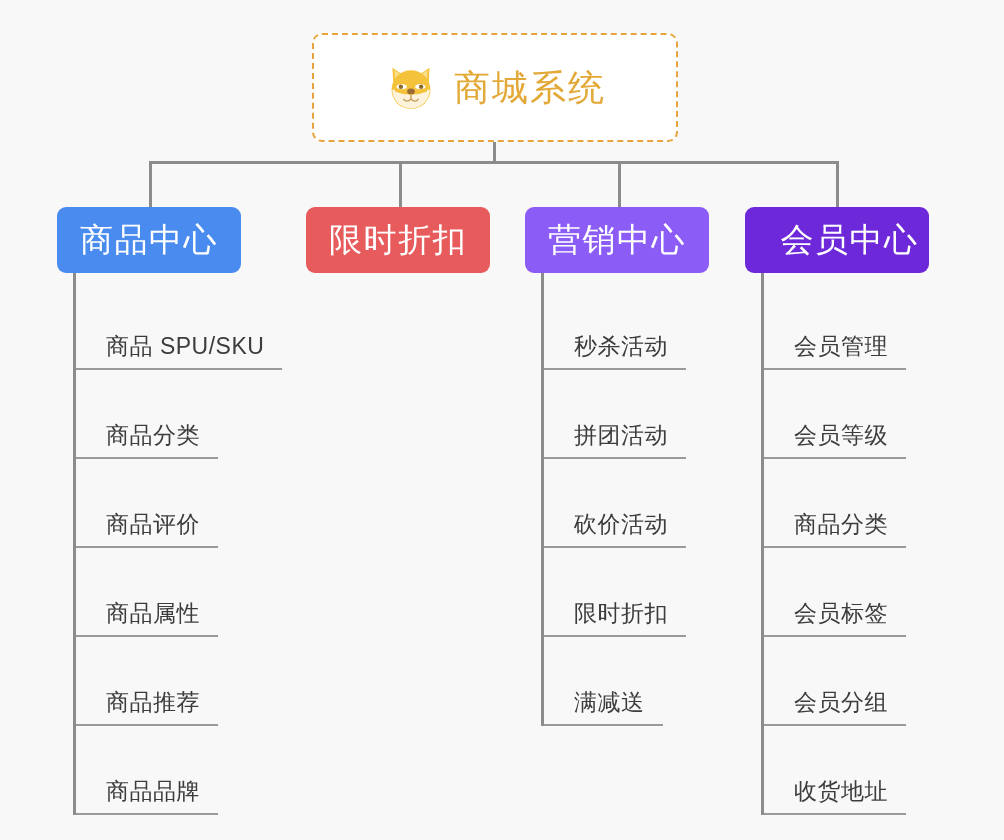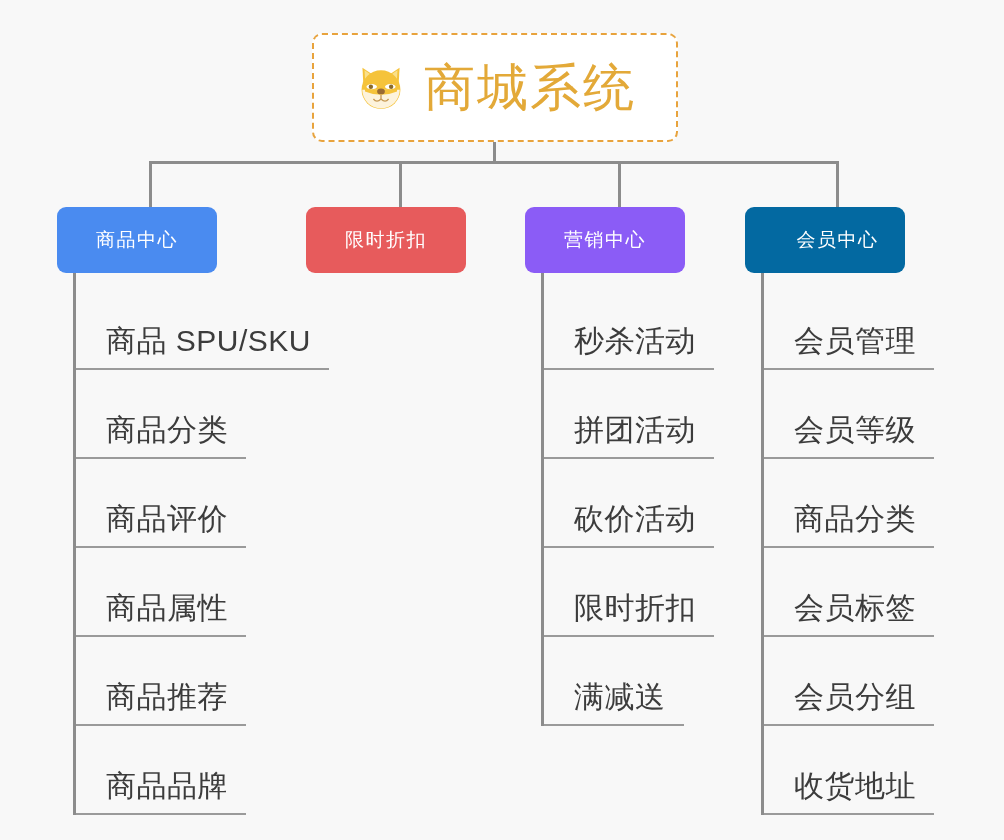--- a/index.html
+++ b/index.html
@@ -37,48 +37,48 @@
     box-sizing: border-box;
     background: #ffffff;
     border: 2px dashed #e8a33d;
     border-radius: 10px;
     display: flex;
     align-items: center;
     justify-content: center;
     gap: 16px;
   }
   #root-title {
-    font-size: 51px;
+    font-size: 36px;
     color: #e3a938;
     letter-spacing: 2px;
     line-height: 1;
     white-space: nowrap;
   }
   .shiba {
     width: 54px;
     height: 54px;
     flex: none;
     display: block;
   }
 
   
   .column {
     position: absolute;
     top: 207px;
     width: 230px;
   }
   .cat-header {
-    width: 160px;
+    width: 184px;
     height: 66px;
     border-radius: 9px;
     display: flex;
     align-items: center;
     justify-content: center;
     color: #ffffff;
-    font-size: 19px;
+    font-size: 33px;
     letter-spacing: 1.5px;
     box-sizing: border-box;
     user-select: none;
   }
   .leaf-list {
     position: relative;
     margin-left: 16px;
     padding-top: 8px;
     border-left: 3px solid #8c8c8c;
   }
@@ -88,21 +88,21 @@
     display: flex;
     align-items: flex-end;
     padding-left: 30px;
   }
   .leaf-inner {
     display: inline-block;
     border-bottom: 2px solid #9a9a9a;
     padding: 0 18px 6px 0;
     margin-left: -30px;
     padding-left: 30px;
-    font-size: 30px;
+    font-size: 23px;
     color: #3c3c3c;
     white-space: nowrap;
     letter-spacing: 0.5px;
   }
 
   
   #col-0 { left: 57px; }
   #col-1 { left: 306px; }
   #col-2 { left: 525px; }
   #col-3 { left: 745px; }
@@ -189,21 +189,21 @@
       <div class="leaf">
           <span class="leaf-inner">限时折扣</span>
         </div>
       <div class="leaf">
           <span class="leaf-inner">满减送</span>
         </div>
     </div>
   </div>
 
   <div class="column" id="col-3">
-    <div class="cat-header" style="background:#0369a1;padding-left:25px;">
+    <div class="cat-header" style="background:#6d28d9;padding-left:25px;">
       <span>会员中心</span>
     </div>
     <div class="leaf-list">
       <div class="leaf">
           <span class="leaf-inner">会员管理</span>
         </div>
       <div class="leaf">
           <span class="leaf-inner">会员等级</span>
         </div>
       <div class="leaf">

